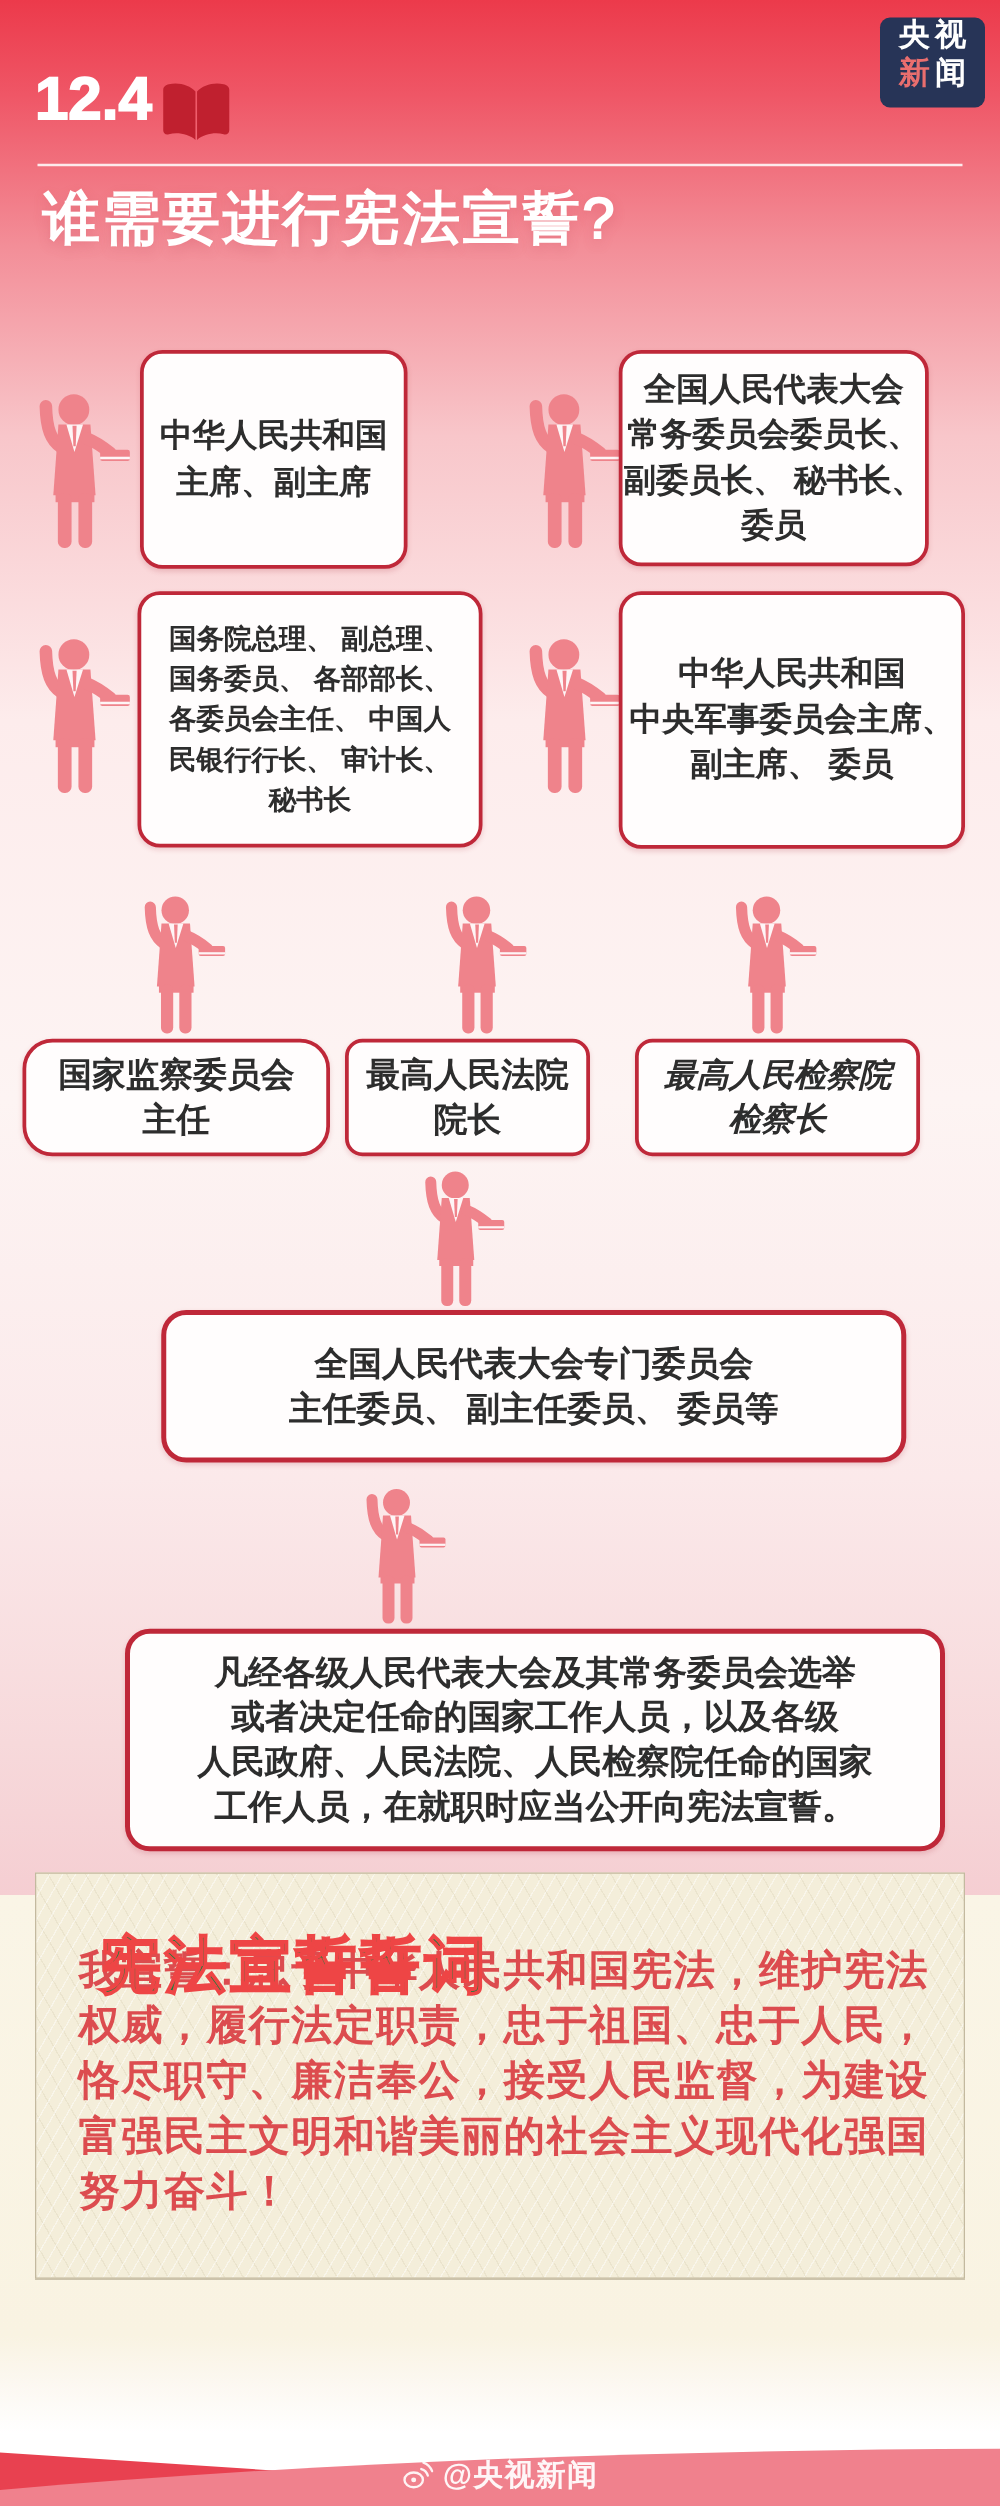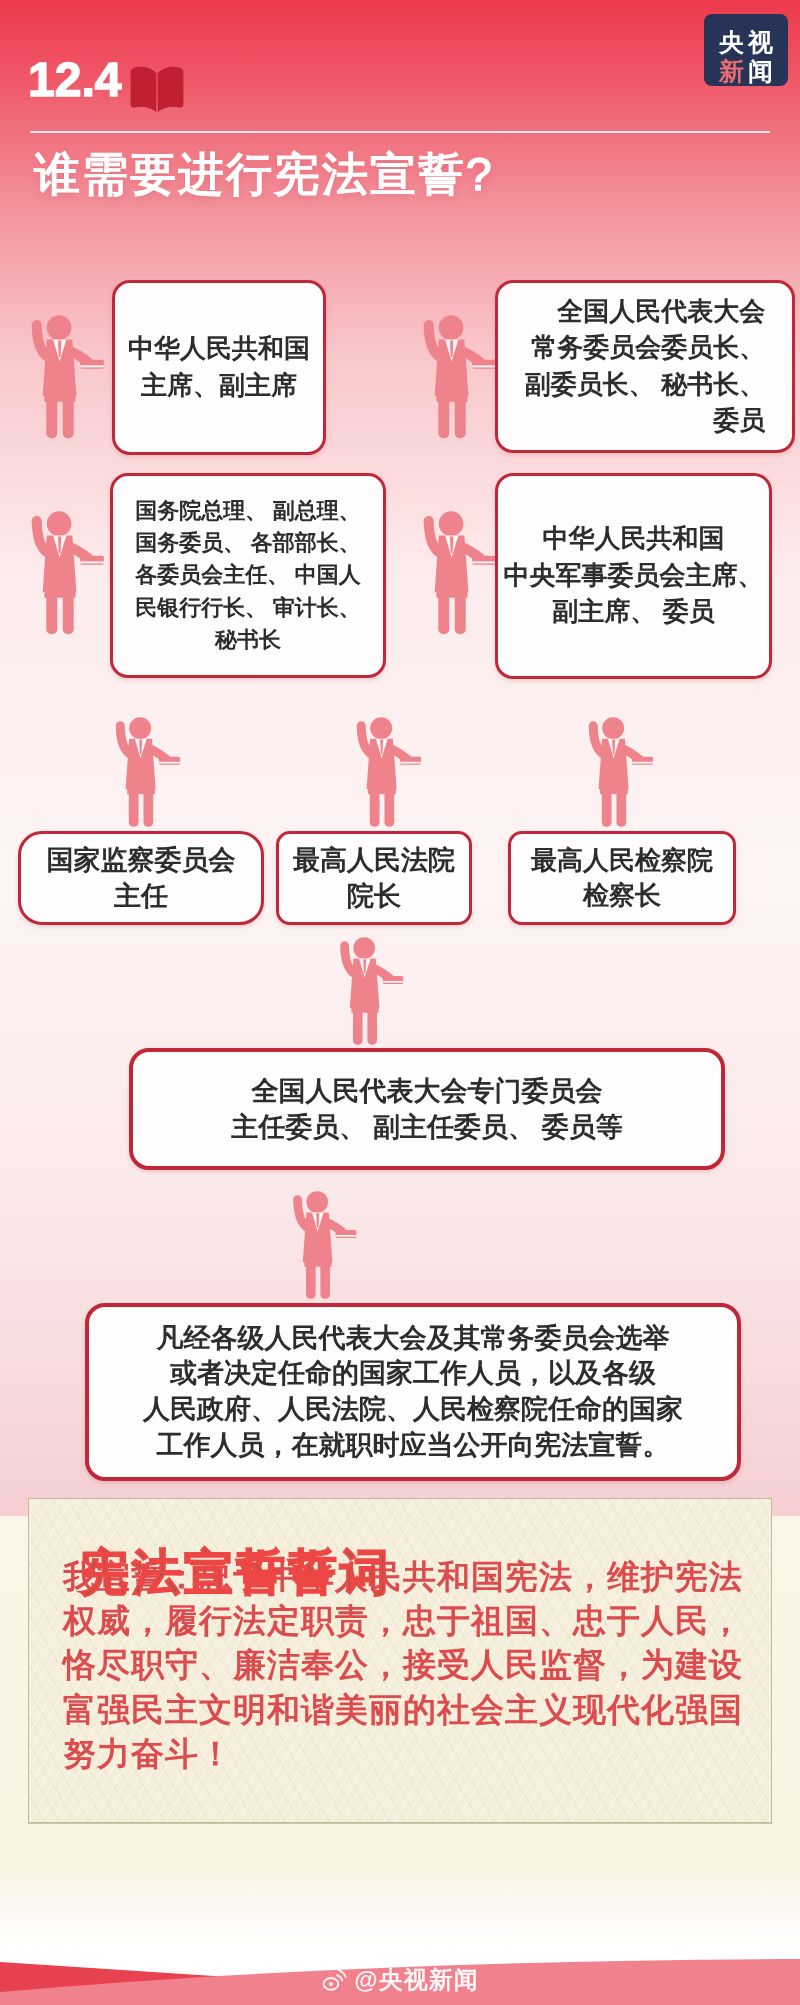--- a/index.html
+++ b/index.html
@@ -16,21 +16,21 @@
   }
   .date{
     position:absolute;left:28px;top:56px;
     font-size:48px;font-weight:900;color:#fff;letter-spacing:0;
     -webkit-text-stroke:1.5px #fff;line-height:1;
   }
   .book-icon{position:absolute;left:128px;top:60px;width:58px;height:60px;color:#c0202f;}
   .logo{
     position:absolute;left:704px;top:14px;width:84px;height:72px;
     background:#273457;border-radius:8px;
-    display:flex;flex-direction:column;align-items:center;justify-content:flex-end;gap:1px;
+    display:flex;flex-direction:column;align-items:center;justify-content:flex-start;gap:1px;
     color:#fff;font-weight:bold;font-size:25px;line-height:1.15;
   }
   .logo .row{letter-spacing:4px;margin-right:-4px;}
   .logo .red{color:#ea6e6e;}
   .divider{position:absolute;left:30px;top:131px;width:740px;height:2px;background:rgba(255,255,255,.85);}
   .title{
     position:absolute;left:34px;top:144px;margin:0;
     font-size:46px;font-weight:400;color:#fff;letter-spacing:2px;
     -webkit-text-stroke:1.6px #fff;
     text-shadow:0 0 2px rgba(234,120,130,.55),0 4px 10px rgba(190,55,75,.3);
@@ -49,28 +49,28 @@
   
   .box{
     position:absolute;background:#fffdfd;
     border:3px solid #bf2839;border-radius:18px;
     display:flex;align-items:center;justify-content:center;text-align:center;
     font-family:"Liberation Serif","DejaVu Serif",serif;font-weight:600;color:#2d2d2d;
     white-space:pre-line;box-shadow:0 2px 4px rgba(170,45,60,.18);
     box-sizing:border-box;line-height:1.42;
   }
   .b1{left:112px;top:280px;width:214px;height:175px;font-size:26px;}
-  .b2{left:495px;top:280px;width:300px;height:173px;font-size:26px;line-height:1.4;text-align:right;}
+  .b2{left:495px;top:280px;width:248px;height:173px;font-size:26px;line-height:1.4;}
   .b3{left:110px;top:473px;width:276px;height:205px;font-size:22px;line-height:1.47;}
   .b4{left:495px;top:473px;width:277px;height:206px;font-size:26px;}
   .b5{left:18px;top:831px;width:246px;height:94px;font-size:27px;border-radius:24px;line-height:1.35;}
   .b6{left:276px;top:831px;width:196px;height:94px;font-size:27px;border-radius:14px;line-height:1.35;}
-  .b7{left:508px;top:831px;width:228px;height:94px;font-size:26px;border-radius:14px;line-height:1.35;}
+  .b7{left:508px;top:831px;width:228px;height:94px;font-size:26px;border-radius:14px;line-height:1.35;font-style:italic;}
   .b8{left:102px;top:1048px;width:596px;height:122px;font-size:27px;border-radius:20px;border-width:4px;line-height:1.35;margin-left:27px;}
-  .b9{left:85px;top:1303px;width:656px;height:178px;font-size:27px;border-radius:20px;border-width:4px;line-height:1.32;}
+  .b9{left:100px;top:1303px;width:656px;height:178px;font-size:27px;border-radius:20px;border-width:4px;line-height:1.32;}
   
   .bottom-section{
     position:absolute;left:0;top:1516px;width:800px;height:489px;
     background:linear-gradient(180deg,#faf5e6 0%,#f9f3e2 72%,#fcf8f1 80%,#ffffff 88%,#ffffff 100%);
   }
   .oath-heading{
     position:absolute;left:80px;top:1540px;margin:0;z-index:3;
     font-size:49px;font-weight:900;color:#15803d;letter-spacing:3px;
     -webkit-text-stroke:1.6px #ee4545;
   }

